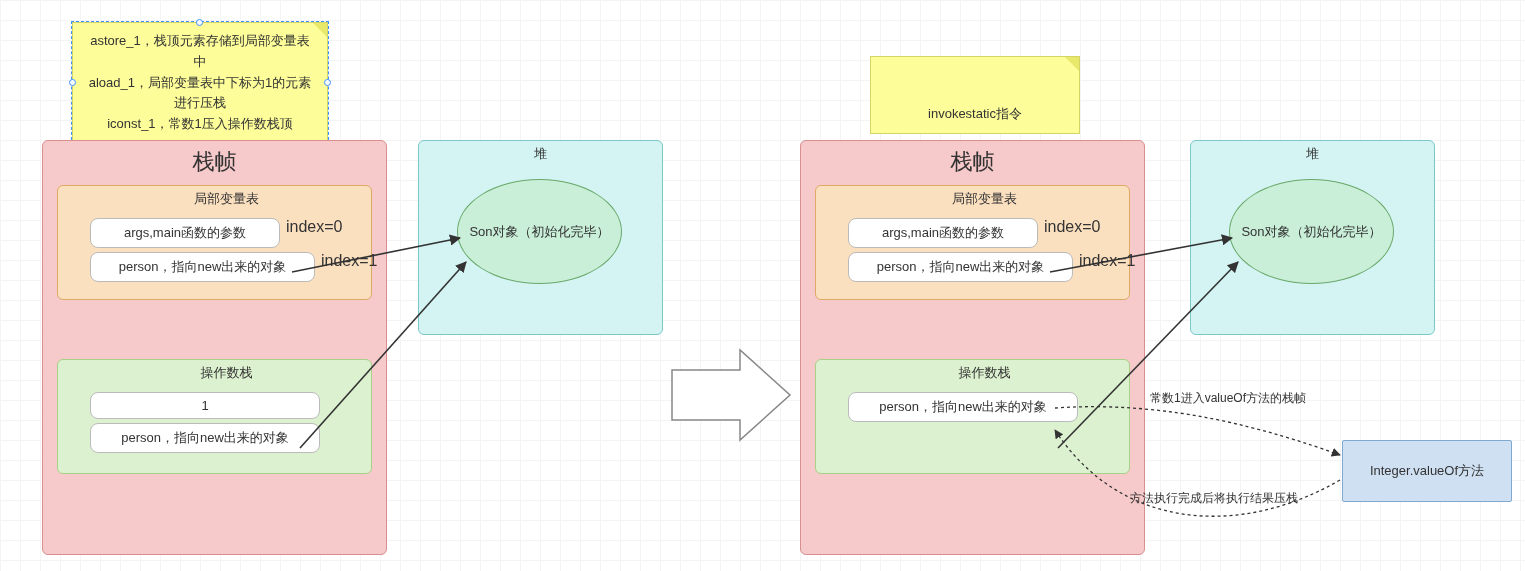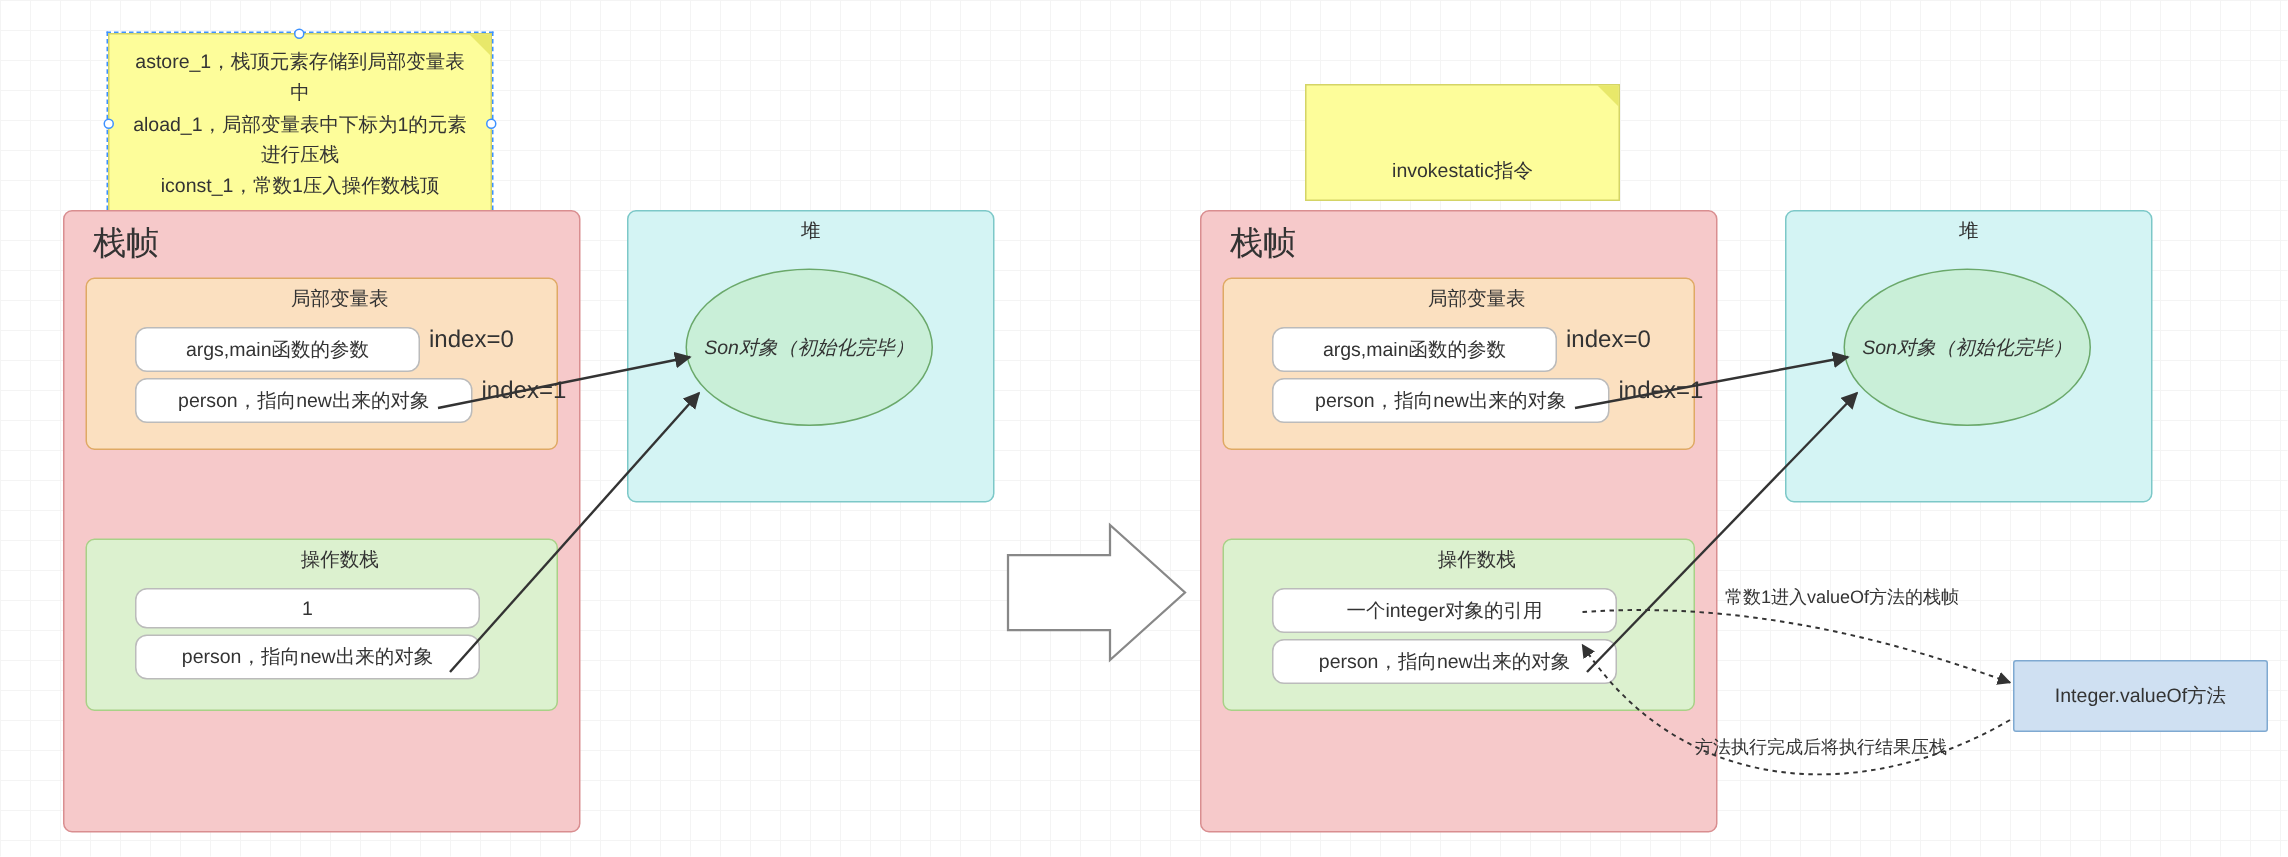--- a/index.html
+++ b/index.html
@@ -37,24 +37,23 @@
   .handle {
     position:absolute; width:7px;height:7px;border:1px solid #3d91ff;background:#fff;border-radius:50%;
   }
   .frame {
     position: absolute;
     background: #f6c9ca;
     border: 1.5px solid #d98e90;
     border-radius: 6px;
   }
   .frame-title {
-    text-align:left;
+    text-align:center;
     font-size:22px;
     padding:6px 0 4px;
-    margin-left:19px;
   }
   .heap {
     position:absolute;
     background:#d4f4f4;
     border:1.5px solid #7cc8c8;
     border-radius:6px;
   }
   .heap-title { text-align:center;font-size:13px;padding:4px 0; }
   .subbox {
     position:absolute;
@@ -72,21 +71,21 @@
     background:#fff;border:1px solid #bbb;border-radius:8px;
     padding:5px 8px;text-align:center;flex:0 0 auto;
   }
   .idx { margin-left:6px;font-size:16px; }
   .ellipse {
     position:absolute;
     border:1.5px solid #6aa86a;
     background:#c9efd8;
     border-radius:50%;
     display:flex;align-items:center;justify-content:center;
-    text-align:center;font-size:13px;padding:8px;font-style:italic;
+    text-align:center;font-size:13px;padding:8px;
   }
   .bluebox {
     position:absolute;
     background:#cfe0f2;border:1.5px solid #7fa9d1;border-radius:2px;
     display:flex;align-items:center;justify-content:center;padding:8px 10px;
   }
   svg.overlay { position:absolute; left:0; top:0; pointer-events:none; }
   .annot { position:absolute; font-size:12px; }
 </style>
 </head>
@@ -157,36 +156,33 @@
       <span class="idx">index=0</span>
     </div>
     <div class="row">
       <div class="cell" style="width:225px">person，指向new出来的对象</div>
       <span class="idx">index=1</span>
     </div>
   </div>
   <div class="subbox opstack" style="left:14px;top:218px;width:315px;height:115px;">
     <div class="sub-title">操作数栈</div>
     <div class="row">
-        <div class="cell" style="width:230px">一个integer对象的引用</div>
-      </div>
-    <div class="row">
         <div class="cell" style="width:230px">person，指向new出来的对象</div>
       </div>
   </div>
 </div>
 
 <div class="heap" style="left:1190px;top:140px;width:245px;height:195px;">
   <div class="heap-title">堆</div>
   <div class="ellipse" style="left:38px;top:38px;width:165px;height:105px;">
     <span>Son对象（初始化完毕）</span>
   </div>
 </div>
 
-<div class="bluebox" style="left:1342px;top:440px;width:170px;height:48px;">
+<div class="bluebox" style="left:1342px;top:440px;width:170px;height:62px;">
   <span>Integer.valueOf方法</span>
 </div>
 
 <div class="annot" style="left:1150px;top:390px;">常数1进入valueOf方法的栈帧</div>
 <div class="annot" style="left:1130px;top:490px;">方法执行完成后将执行结果压栈</div>
 
 <svg class="overlay" width="1525" height="571">
   <defs>
     <marker id="arrow" viewBox="0 0 10 10" refX="9" refY="5" markerWidth="7" markerHeight="7" orient="auto-start-reverse">
       <path d="M 0 0 L 10 5 L 0 10 z" fill="#333"></path>

